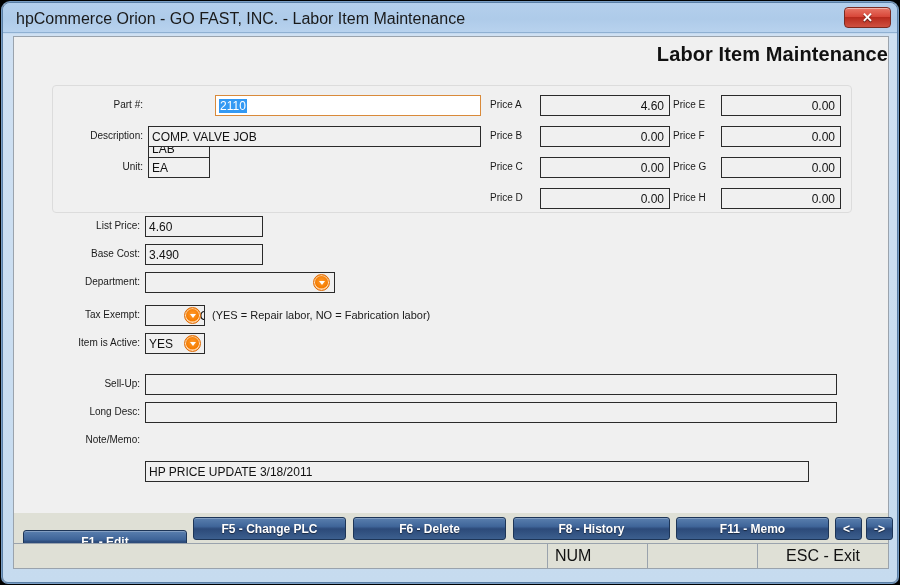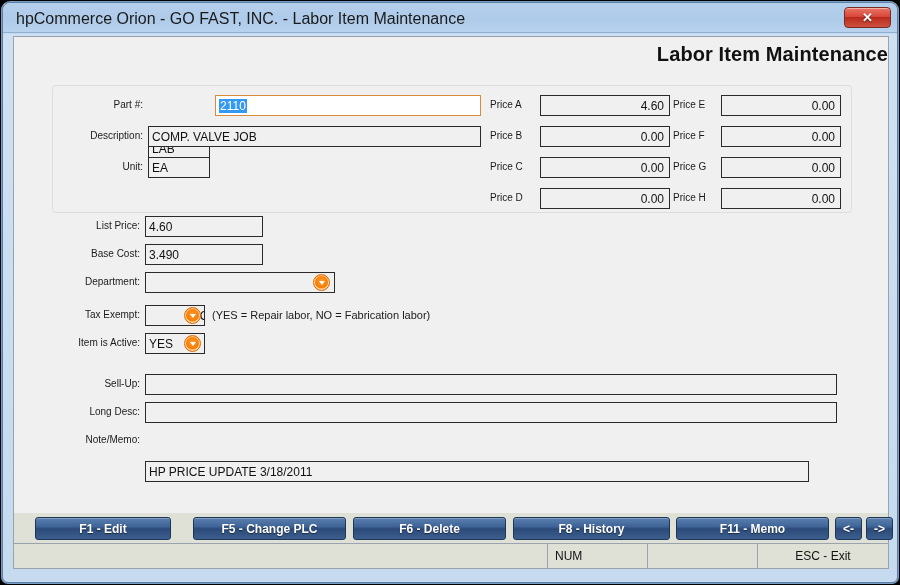--- a/index.html
+++ b/index.html
@@ -183,21 +183,21 @@
     position: absolute;
     left: 10px; top: 540px;
     width: 876px; height: 26px;
     background: #dfe0d6;
     border: 1px solid #9aa3ad;
     display: flex;
     align-items: stretch;
   }
   .statuscell {
     border-right: 1px solid #9aa3ad;
-    font-size: 12px;
+    font-size: 16px;
     color: #111;
     display: flex;
     align-items: center;
     padding: 0 7px;
     background: #dfe0d6;
   }
   .statuscell.grow { flex: 1 1 auto; }
   .statuscell.num { width: 100px; }
   .statuscell.mid { width: 110px; }
   .statuscell.esc { width: 130px; justify-content: center; border-right: none; }
@@ -281,21 +281,21 @@
       <div class="fld" style="left:131px; top:337px; width:692px;"></div>
 
       <div class="lbl" style="left:46px; top:369px; width:80px;text-align:right;">Long Desc:</div>
       <div class="fld" style="left:131px; top:365px; width:692px;"></div>
 
       <div class="lbl" style="left:38px; top:397px; width:88px;">Note/Memo:</div>
       <div class="fld" style="left:131px; top:393px; width:664px;margin-top:31px;">HP PRICE UPDATE 3/18/2011</div>
     </div>
 
     <div class="buttonbar">
-      <div class="fbtn" style="left:21px; width:136px;">F1 - Edit</div>
+      <div class="fbtn" style="left:9px; width:164px;margin-top:13px;">F1 - Edit</div>
       <div class="fbtn" style="left:179px; width:153px;">F5 - Change PLC</div>
       <div class="fbtn" style="left:339px; width:153px;">F6 - Delete</div>
       <div class="fbtn" style="left:499px; width:157px;">F8 - History</div>
       <div class="fbtn" style="left:662px; width:153px;">F11 - Memo</div>
       <div class="fbtn" style="left:821px; width:27px;">&lt;-</div>
       <div class="fbtn" style="left:852px; width:27px;">-&gt;</div>
     </div>
 
     <div class="statusbar">
       <div class="statuscell grow"></div>

